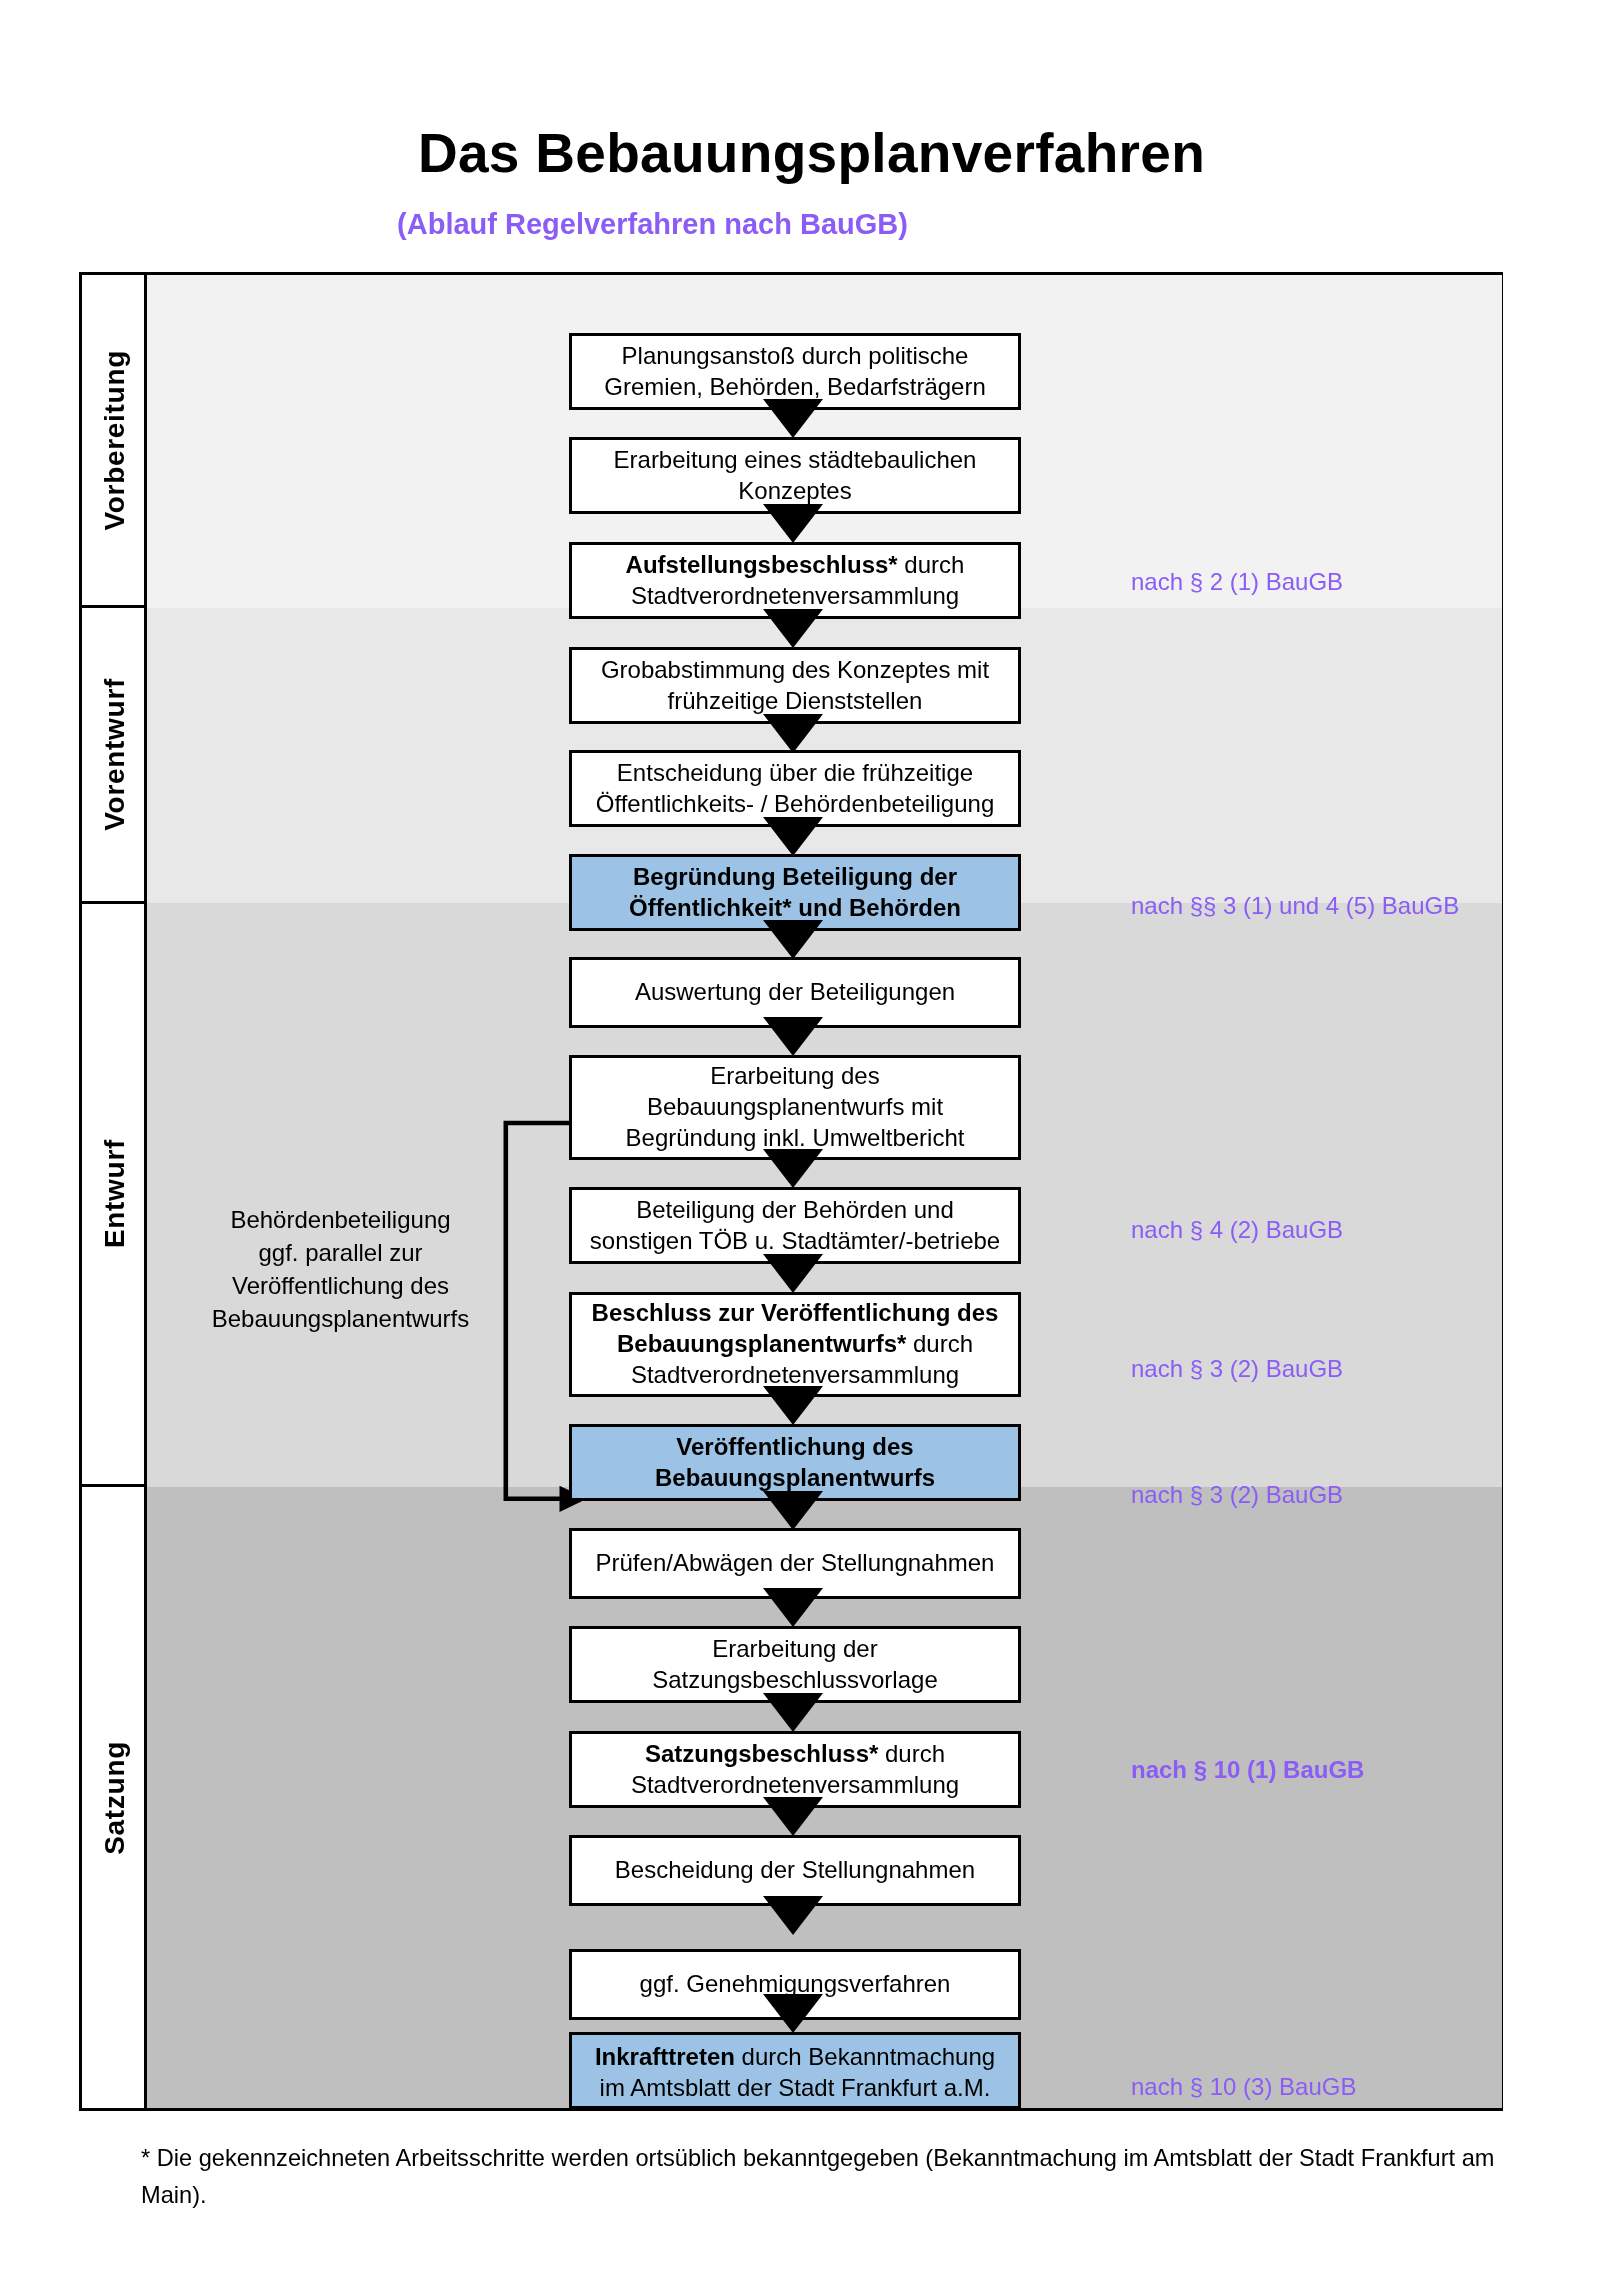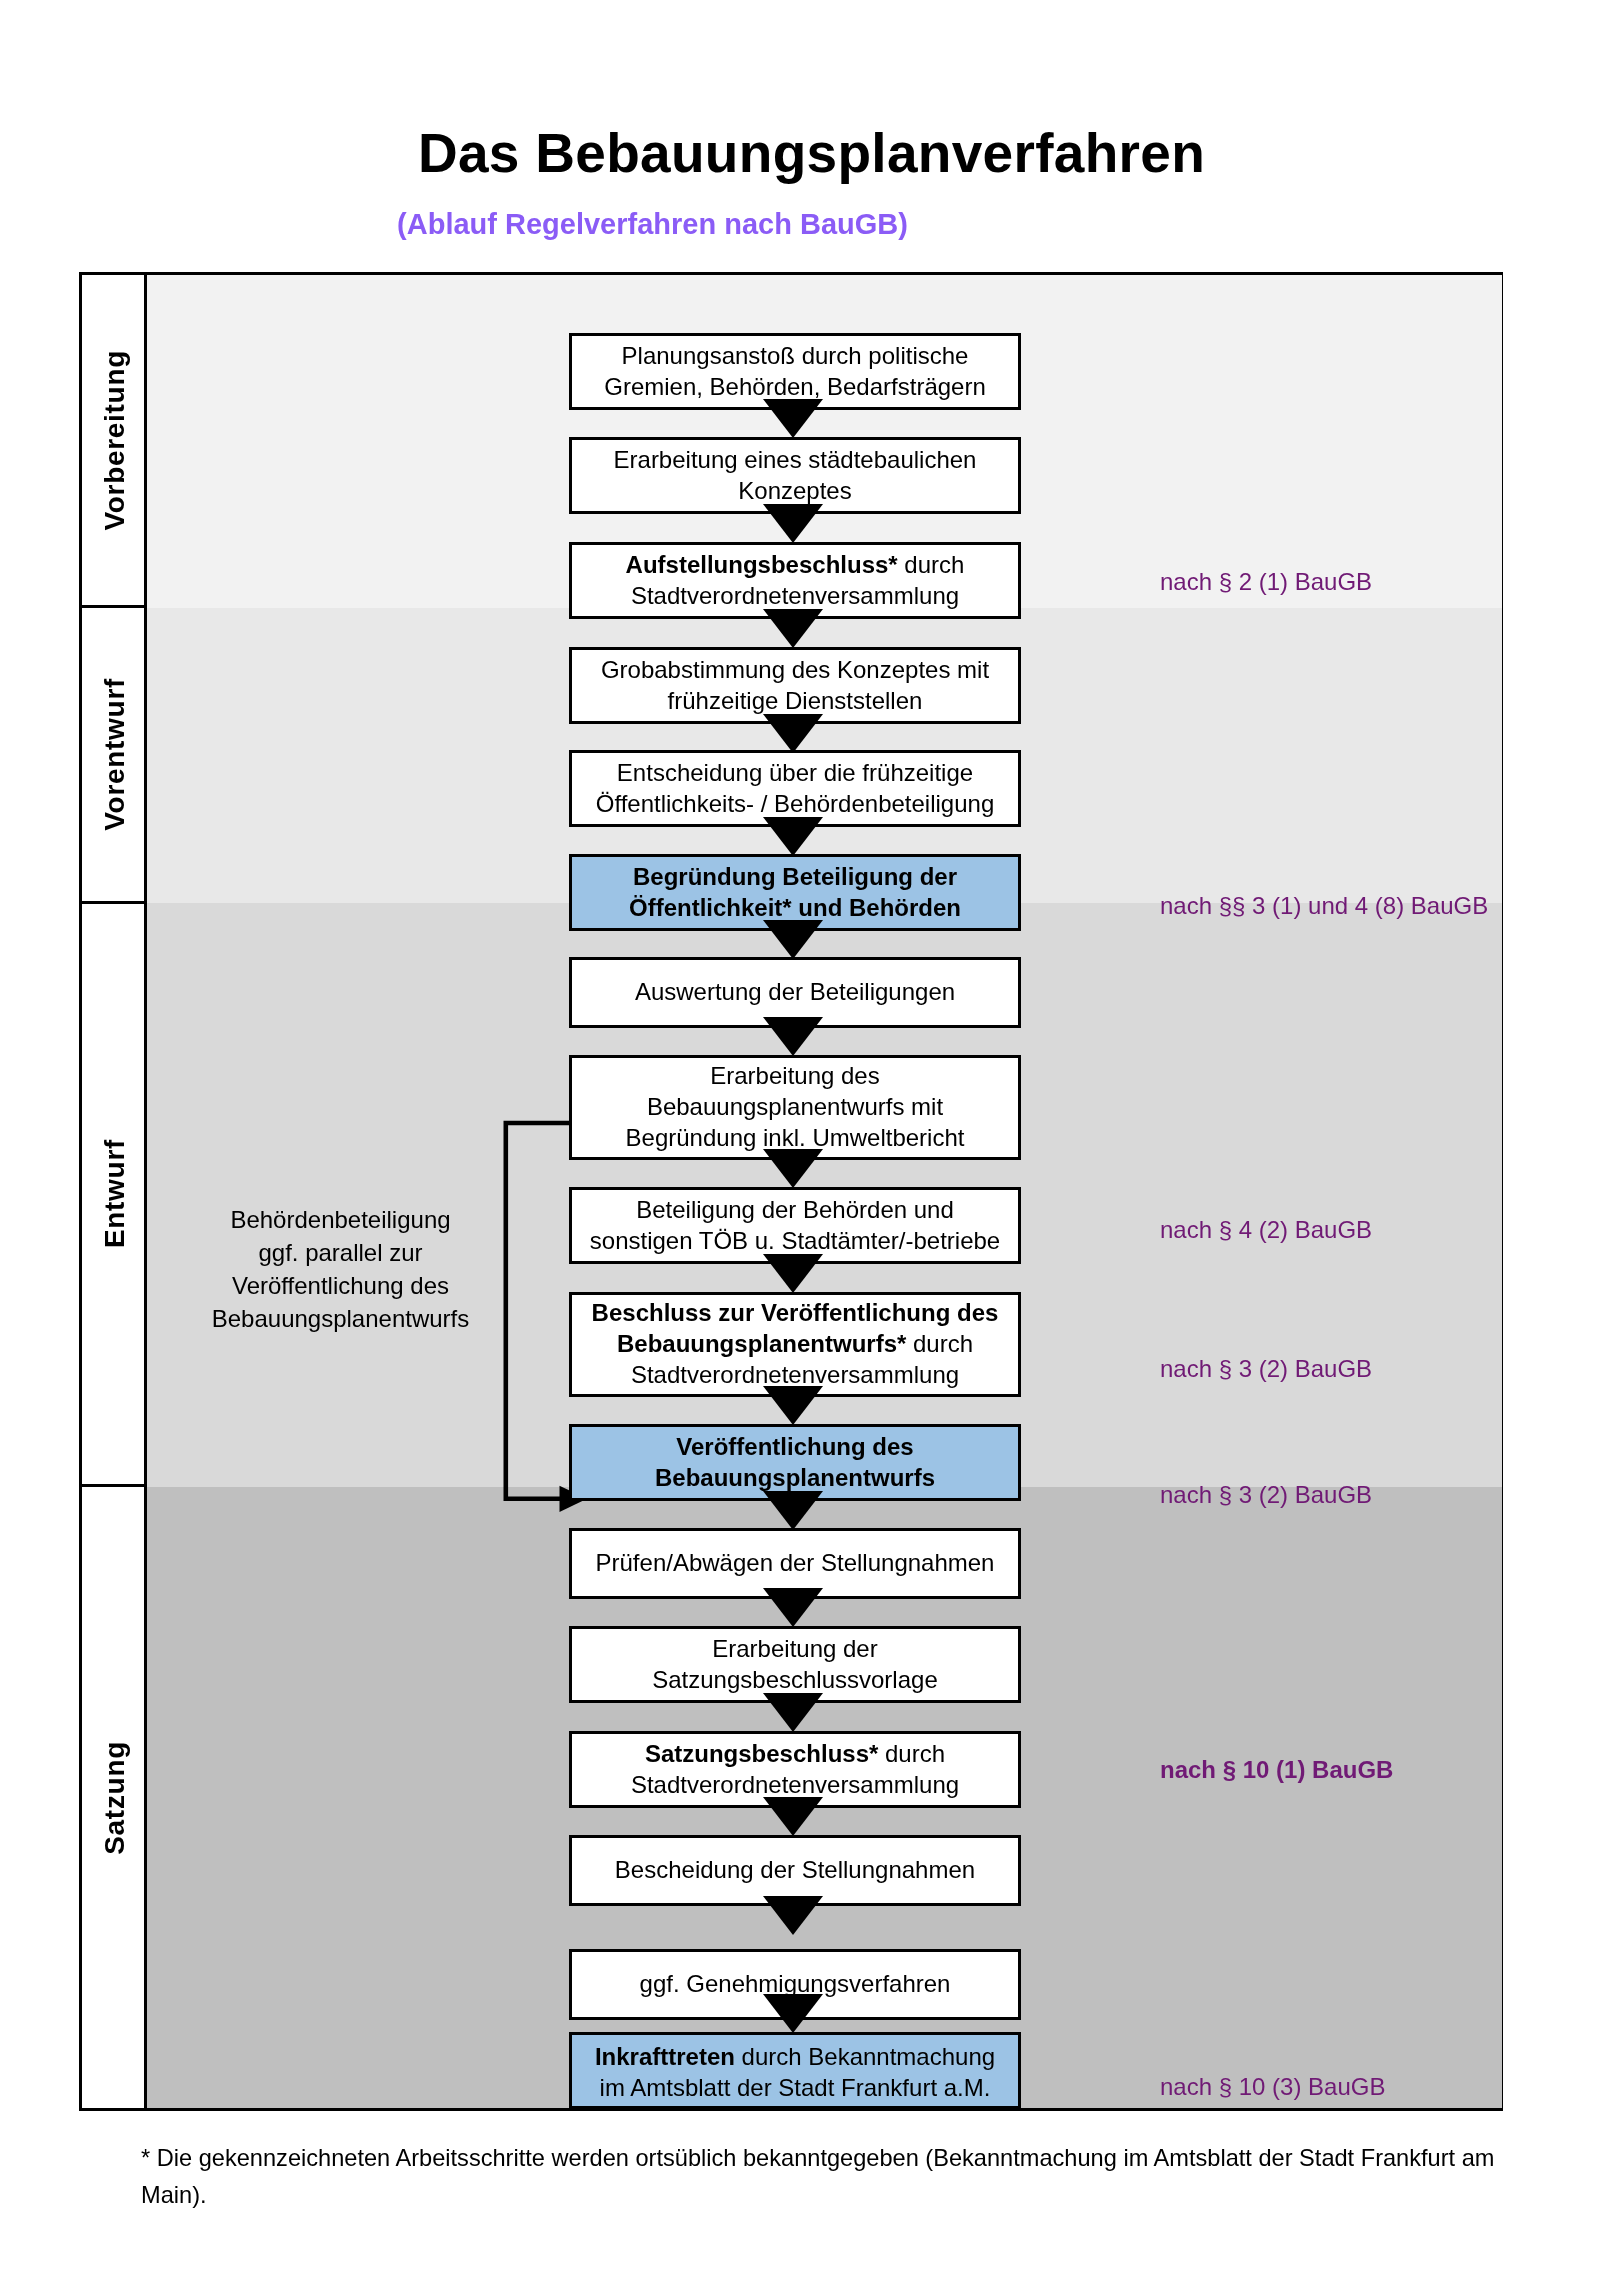--- a/index.html
+++ b/index.html
@@ -86,22 +86,22 @@
     left: 681px;   
     width: 0; height: 0;
     border-left: 30px solid transparent;
     border-right: 30px solid transparent;
     border-top: 39px solid #000;
   }
 
   
   .legal {
     position: absolute;
-    left: 1078px;
-    font-size: 24px; color: #701a75; white-space: nowrap;
+    left: 1049px;
+    font-size: 24px; color: #8b5cf6; white-space: nowrap;
   }
 
   
   #sideNote {
     position: absolute;
     left: 98px; width: 321px;
     text-align: center;
     font-size: 24px; line-height: 1.38; color: #000;
   }
 
@@ -284,21 +284,21 @@
     <div class="arrow" style="top:1719px;"></div>
 
     <div class="fbox blue" style="top:1757px;height:77px;align-items:flex-end;">
         <div>
           <div><b>Inkrafttreten</b> durch Bekanntmachung</div>
           <div>im Amtsblatt der Stadt Frankfurt a.M.</div>
         </div>
       </div>
 
     <div class="legal" style="top:293px;">nach § 2 (1) BauGB</div>
-    <div class="legal" style="top:617px;">nach §§ 3 (1) und 4 (8) BauGB</div>
+    <div class="legal" style="top:617px;">nach §§ 3 (1) und 4 (5) BauGB</div>
     <div class="legal" style="top:941px;">nach § 4 (2) BauGB</div>
     <div class="legal" style="top:1080px;">nach § 3 (2) BauGB</div>
     <div class="legal" style="top:1206px;">nach § 3 (2) BauGB</div>
     <div class="legal" style="top:1481px;font-weight:bold;">nach § 10 (1) BauGB</div>
     <div class="legal" style="top:1798px;">nach § 10 (3) BauGB</div>
 
   </div>
 
   <div id="footnote">* Die gekennzeichneten Arbeitsschritte werden ortsüblich bekanntgegeben (Bekanntmachung im Amtsblatt  der Stadt Frankfurt am Main).</div>
 

